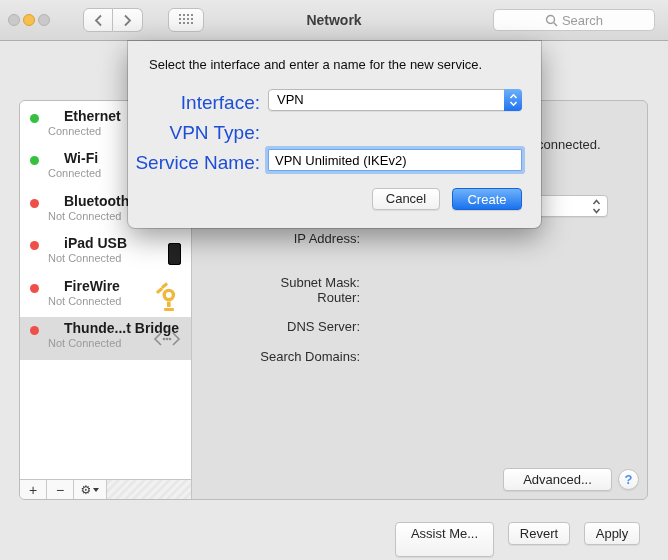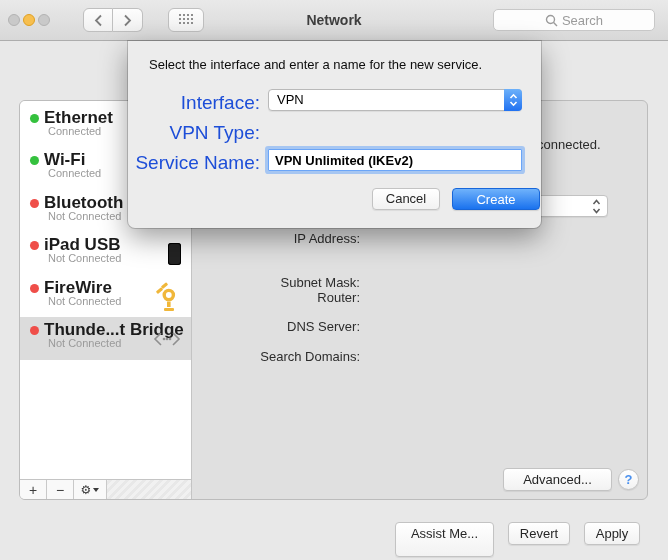--- a/index.html
+++ b/index.html
@@ -51,21 +51,21 @@
   .servicelist{
     position:absolute;left:0;top:0;bottom:20px;width:172px;
     background:#ffffff;border-right:1px solid #c4c4c4;
     border-radius:5px 0 0 0;box-sizing:border-box;overflow:hidden;
   }
   .svc-row{position:absolute;left:0;right:0;height:43px;}
   .svc-row.selected{background:#dcdcdc;}
   .svc-dot{position:absolute;left:10px;top:9px;width:9px;height:9px;border-radius:50%;}
   .dot-green{background:#35c13e;}
   .dot-red{background:#ef4e49;}
-  .svc-name{position:absolute;left:24px;top:3px;font-size:17px;font-weight:bold;color:#1c1c1c;white-space:nowrap;}
+  .svc-name{position:absolute;left:44px;top:3px;font-size:14px;font-weight:bold;color:#1c1c1c;white-space:nowrap;}
   .svc-status{position:absolute;left:28px;top:20px;font-size:11px;color:#9a9a9a;white-space:nowrap;}
   .svc-icon{position:absolute;right:10px;top:50%;transform:translateY(-50%);}
   .ipad-shape{width:13px;height:22px;background:#232323;border-radius:3px;box-shadow:inset 0 0 0 1px #000;}
   
   .listfooter{
     position:absolute;left:0;bottom:0;width:172px;height:20px;
     background:#f6f6f6;border-top:1px solid #c4c4c4;border-right:1px solid #c4c4c4;
     box-sizing:border-box;display:flex;border-radius:0 0 0 5px;overflow:hidden;
   }
   .lf-btn{
@@ -130,25 +130,24 @@
     position:absolute;right:-1px;top:-1px;width:18px;height:22px;
     background:linear-gradient(#6db1fa,#2071f1);border-radius:0 4px 4px 0;
     display:flex;align-items:center;justify-content:center;
   }
   .textfield{
     position:absolute;left:140px;top:0;width:254px;height:22px;
     background:#fff;border:1px solid #6ba5f7;border-radius:1px;box-sizing:border-box;
     font-size:13px;color:#000;padding:0 0 0 6px;outline:none;
     box-shadow:0 0 0 3px rgba(109,167,248,.55);
     font-family:"Liberation Sans","DejaVu Sans",sans-serif;
-    font-weight:bold;
   }
   .sheet-cancel{position:absolute;left:244px;top:147px;width:68px;height:22px;line-height:20px;}
   .sheet-create{
-    position:absolute;left:324px;top:147px;width:88px;height:22px;line-height:22px;
+    position:absolute;left:324px;top:147px;width:70px;height:22px;line-height:22px;
     background:linear-gradient(#6fb2fb,#1a72ee);border:1px solid #1766d9;border-radius:4px;
     box-sizing:border-box;font-size:13px;color:#fff;text-align:center;
     box-shadow:0 1px 1px rgba(0,0,0,.12);
   }
   svg{display:block;}
 </style>
 </head>
 <body>
 
 <div class="toolbar">

